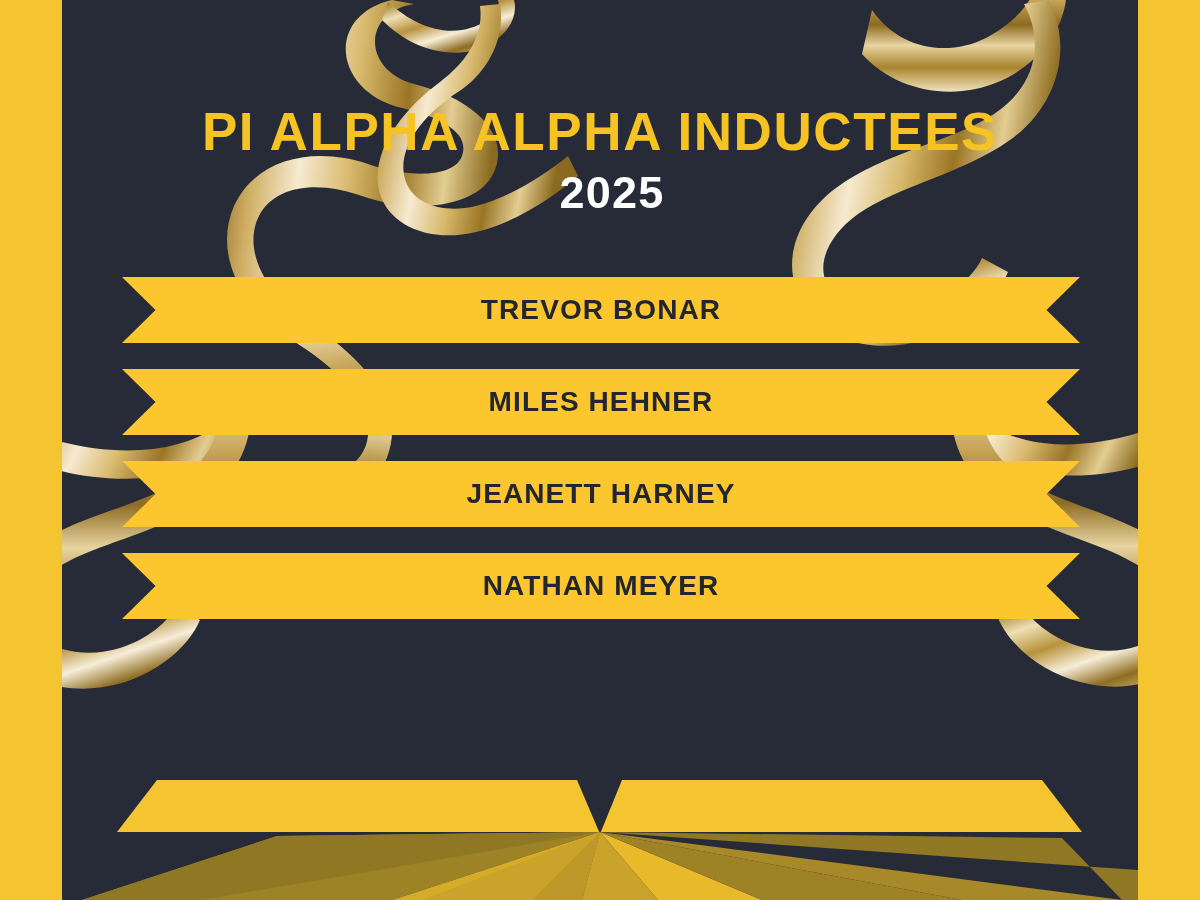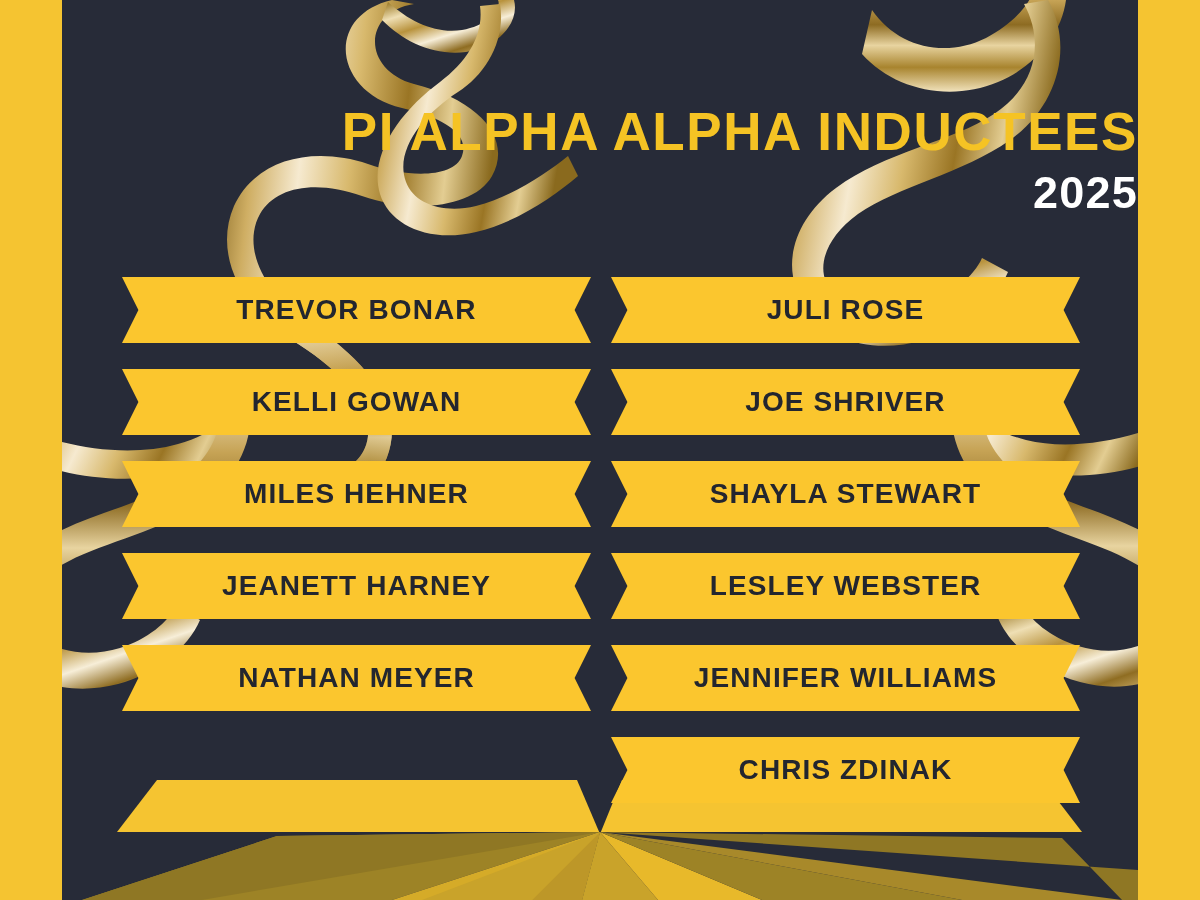--- a/index.html
+++ b/index.html
@@ -36,21 +36,21 @@
   
   #streamers {
     position:absolute; left:0; top:0;
     width:1076px; height:900px;
     pointer-events:none;
   }
 
   
   #title-block {
     position:absolute; left:0; top:104px; width:1076px;
-    text-align:right; z-index:6;
+    text-align:center; z-index:6;
   }
   #main-title {
     font-size:53px;
     font-weight:bold;
     letter-spacing:1.6px;
     color:#f5c324;
     line-height:1.06;
     white-space:nowrap;
     text-transform:uppercase;
   }
@@ -230,50 +230,27 @@
       <div id="year-title">2025</div>
     </div>
 
     <div id="banner-area">
 
       <div class="banner-column left">
         <div class="name-banner">
           <span class="name-text">TREVOR BONAR</span>
         </div>
         <div class="name-banner">
-          <span class="name-text">KELLI GOWAN</span>
-        </div>
-        <div class="name-banner">
           <span class="name-text">MILES HEHNER</span>
         </div>
         <div class="name-banner">
           <span class="name-text">JEANETT HARNEY</span>
         </div>
         <div class="name-banner">
           <span class="name-text">NATHAN MEYER</span>
         </div>
       </div>
 
-      <div class="banner-column right">
-        <div class="name-banner">
-          <span class="name-text">JULI ROSE</span>
-        </div>
-        <div class="name-banner">
-          <span class="name-text">JOE SHRIVER</span>
-        </div>
-        <div class="name-banner">
-          <span class="name-text">SHAYLA STEWART</span>
-        </div>
-        <div class="name-banner">
-          <span class="name-text">LESLEY WEBSTER</span>
-        </div>
-        <div class="name-banner">
-          <span class="name-text">JENNIFER WILLIAMS</span>
-        </div>
-        <div class="name-banner">
-          <span class="name-text">CHRIS ZDINAK</span>
-        </div>
-      </div>
 
     </div>
 
   </div>
 </div>
 
 </body></html>

